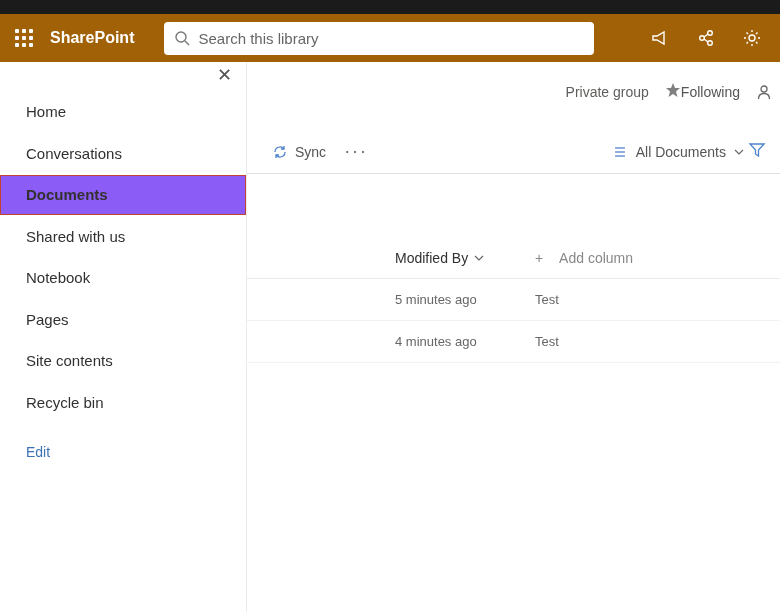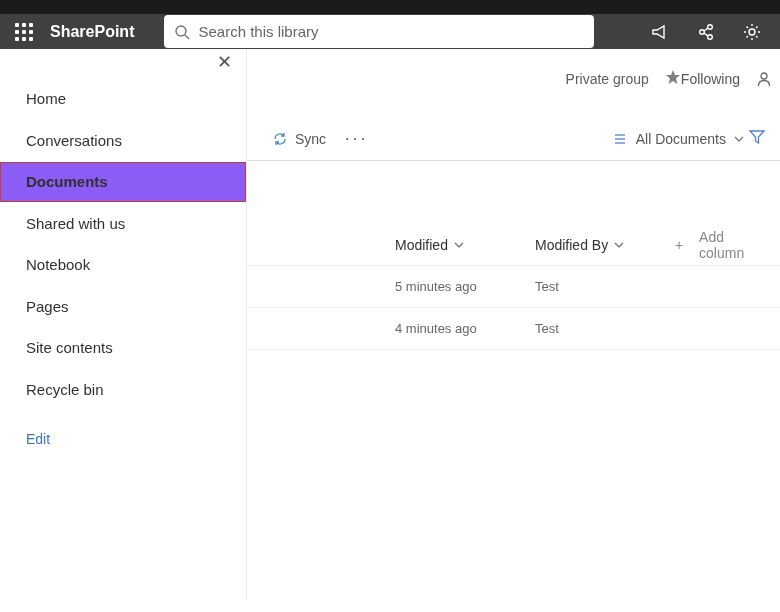--- a/index.html
+++ b/index.html
@@ -10,22 +10,22 @@
     font-size: 14px;
     color: #323130;
     overflow: hidden;
     background: #fff;
     position: relative;
   }
   .blackbar {
     height: 14px; background:#1b1b1b;
   }
   .header {
-    background:#404040;
-    height: 35px;
+    background:#a16207;
+    height: 48px;
     display:flex;
     align-items:center;
     padding: 0 8px;
     gap: 10px;
     color:#fff;
   }
   .waffle { width:32px; display:flex; align-items:center; justify-content:center; cursor:pointer;}
   .waffle .dots { display:grid; grid-template-columns:repeat(3,4px); grid-template-rows:repeat(3,4px); gap:3px; }
   .waffle .dots span { background:#fff; width:4px; height:4px; border-radius:1px;}
   .brand { font-weight:600; font-size:16px; flex:0 0 auto; }
@@ -212,26 +212,20 @@
         <svg width="18" height="18" viewBox="0 0 18 18" fill="none" stroke="#4f83cc" stroke-width="1.3">
             <path d="M2 3 L16 3 L10.5 9 L10.5 15 L7.5 13 L7.5 9 Z"></path>
           </svg>
       </div>
     </div>
   </div>
 
   <div class="table">
     <div class="th">
       <div></div>
-      <div class="hcell">
-        <span>Modified</span>
-        <svg class="chev" viewBox="0 0 10 10" width="10" height="10">
-            <path d="M1 3 L5 7 L9 3" fill="none" stroke="#666" stroke-width="1.2"></path>
-          </svg>
-      </div>
       <div class="hcell">
         <span>Modified By</span>
         <svg class="chev" viewBox="0 0 10 10" width="10" height="10">
             <path d="M1 3 L5 7 L9 3" fill="none" stroke="#666" stroke-width="1.2"></path>
           </svg>
       </div>
       <div class="hcell add">
         <span>+</span>&nbsp;
         <span>Add column</span>
       </div>

